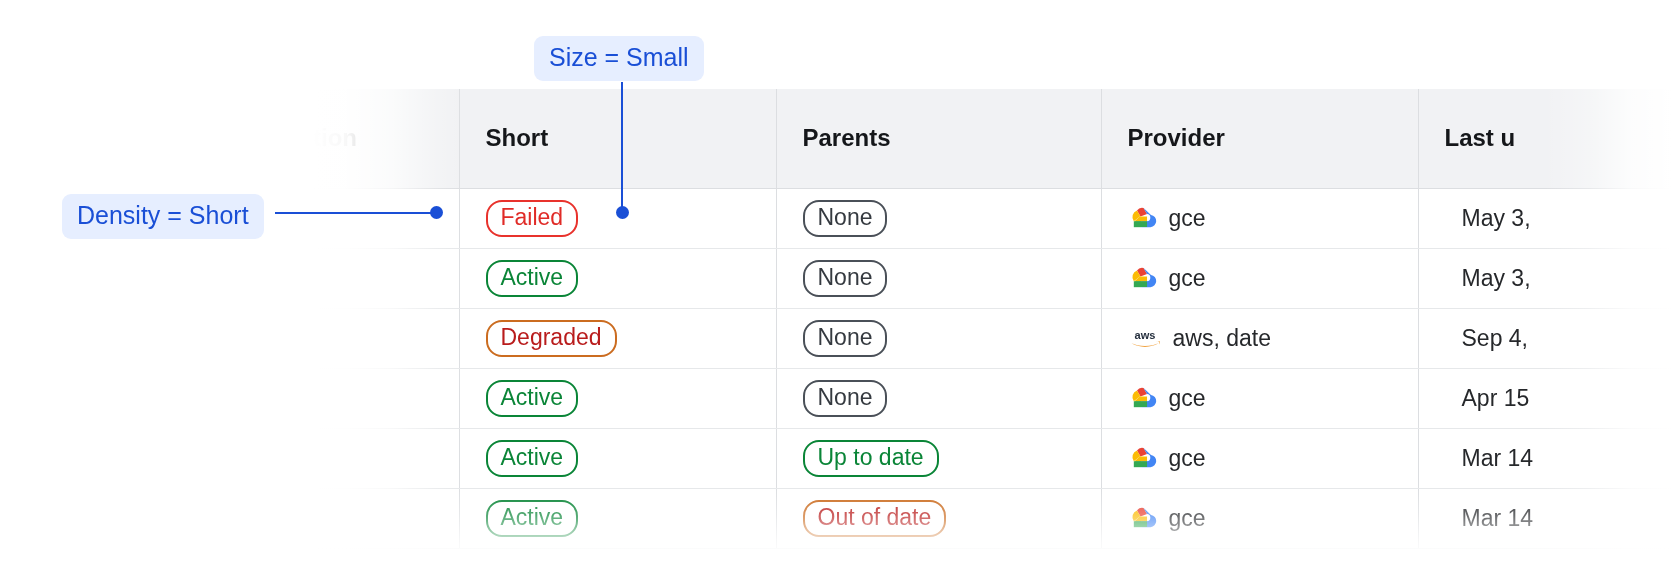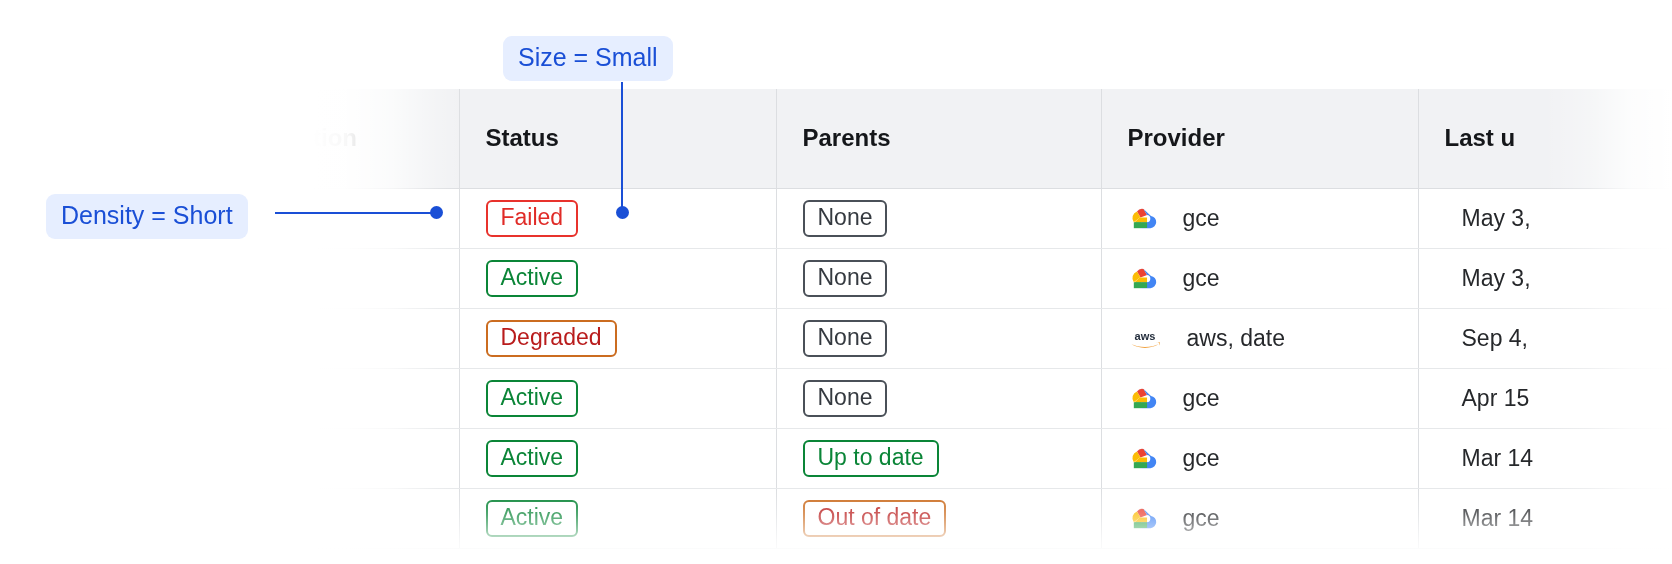--- a/index.html
+++ b/index.html
@@ -64,34 +64,34 @@
     white-space: nowrap;
     background: #ffffff;
   }
   tbody td.first-col { padding-left: 0; }
   tbody td:last-child { border-right: none; }
 
   
   .badge {
     display: inline-block;
     border: 2px solid;
-    border-radius: 6px;
+    border-radius: 16px;
     padding: 4px 13px 6px 13px;
     font-size: 23px;
     line-height: 1.0;
     background: #ffffff;
     white-space: nowrap;
   }
   .badge.red    { color: #e02b27; border-color: #e8322c; }
   .badge.green  { color: #0a8537; border-color: #0a8537; }
   .badge.orange { color: #b91c1c; border-color: #cb6c20; }
   .badge.gray   { color: #353a40; border-color: #4a5058; }
 
   
-  .prov-cell { display: flex; align-items: flex-end; gap: 25px; }
+  .prov-cell { display: flex; align-items: flex-start; gap: 11px; }
   .prov-label { font-size: 23px; color: #26282b; }
   .gcp-icon { flex: 0 0 auto; width: 30px; height: 26px; display: block; }
   .aws-icon { flex: 0 0 auto; width: 34px; height: 26px; display: block; }
 
   .date-cell { font-size: 23px; color: #26282b; margin-left: 17px; }
 
   
   .fade-left {
     position: absolute; left: 313px; top: 89px;
     width: 150px; height: 475px;
@@ -140,22 +140,22 @@
   .anno-badge {
     position: absolute;
     background: #e6eeff;
     color: #1a4fd6;
     font-size: 25px;
     border-radius: 9px;
     padding: 9px 15px 11px 15px;
     white-space: nowrap;
     line-height: 1.0;
   }
-  #anno-size   { left: 503px; top: 36px; }
-  #anno-density{ left: 46px;  top: 194px; }
+  #anno-size   { left: 534px; top: 36px; }
+  #anno-density{ left: 62px;  top: 194px; }
 
   .anno-line-v {
     position: absolute;
     width: 2px;
     background: #1a4fd6;
   }
   .anno-line-h {
     position: absolute;
     height: 2px;
     background: #1a4fd6;
@@ -181,21 +181,21 @@
       <colgroup>
         <col class="c-name">
           <col class="c-status">
           <col class="c-parent">
           <col class="c-prov">
           <col class="c-last">
       </colgroup>
       <thead>
         <tr>
           <th class="first-col">tion</th>
-          <th>Status</th>
+          <th>Short</th>
           <th>Parents</th>
           <th>Provider</th>
           <th>Last u</th>
         </tr>
       </thead>
       <tbody>
 
         <tr>
           <td class="first-col"></td>
           <td>

